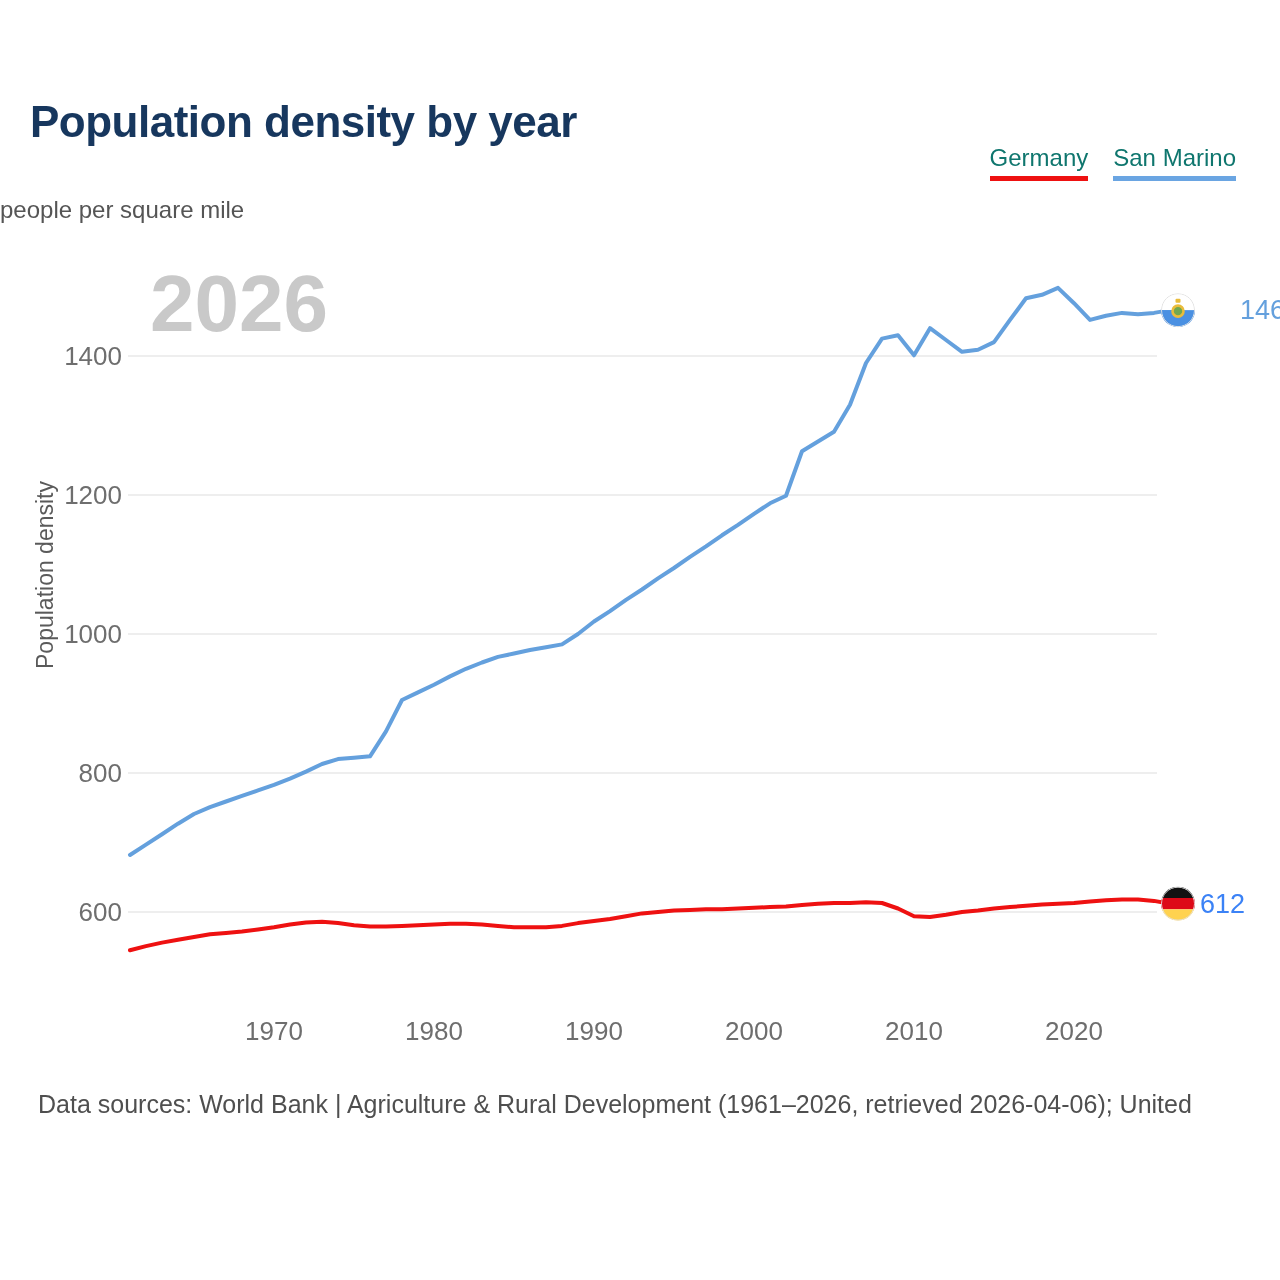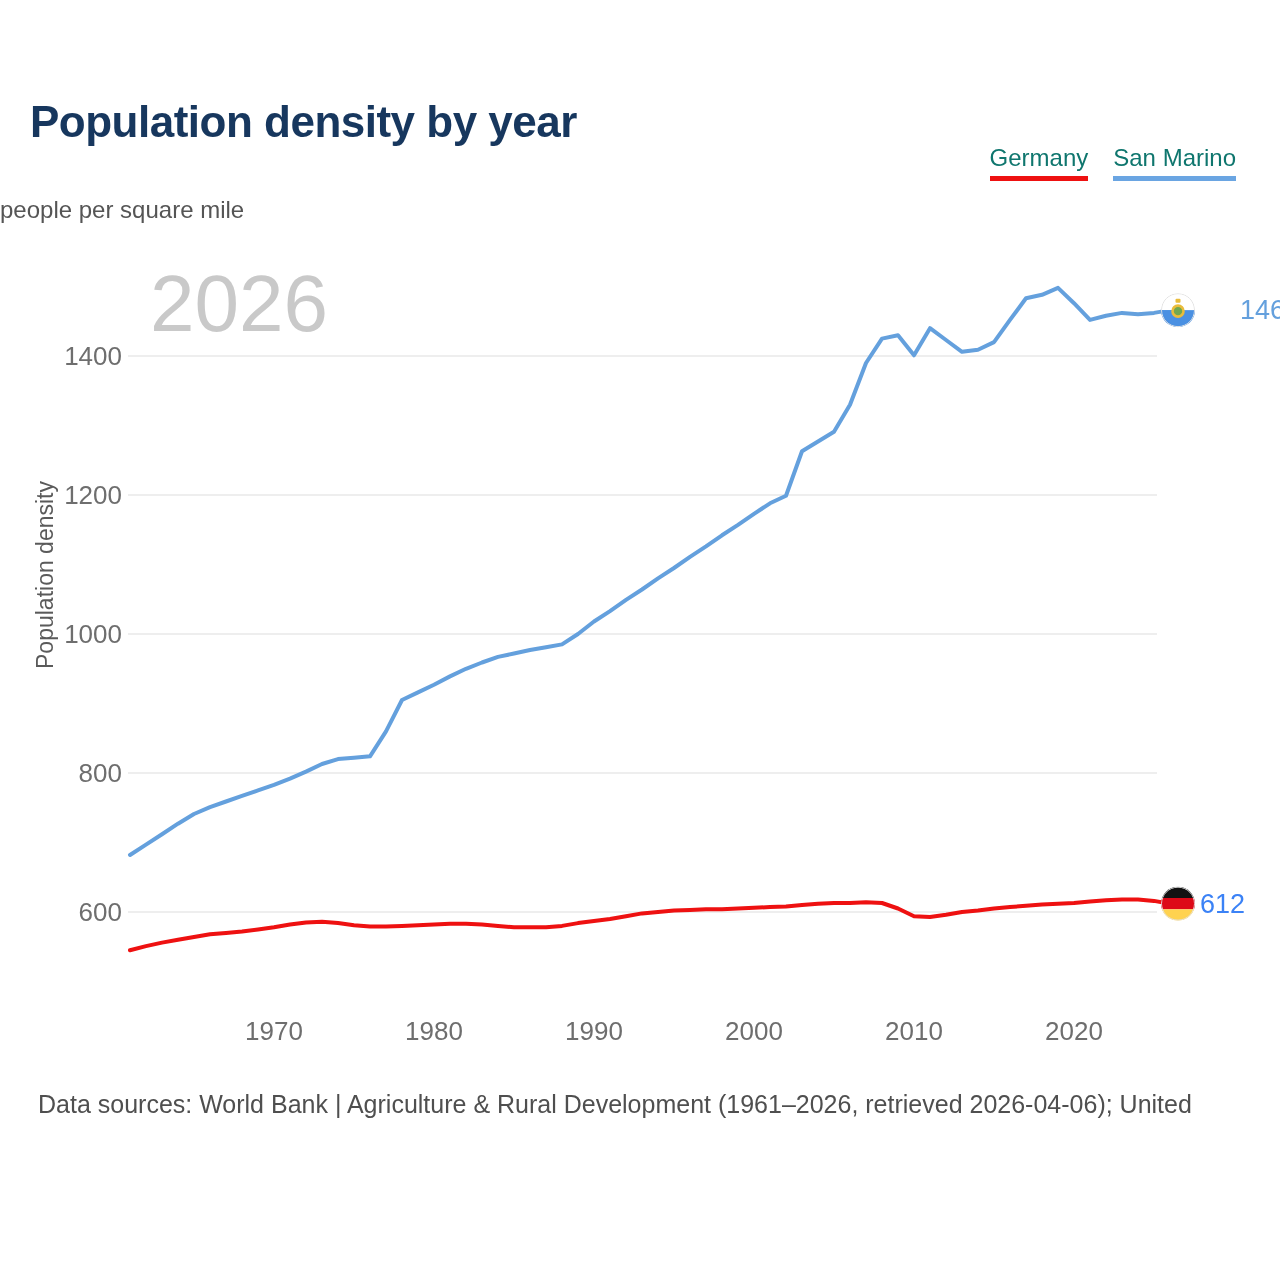--- a/index.html
+++ b/index.html
@@ -16,21 +16,21 @@
     position:absolute; top:144px; right:44px;
     display:flex; gap:25px; font-size:24px; color:#0f766e;justify-content:flex-end;
   }
   .legend-item { padding-bottom:4px; border-bottom:5px solid transparent; cursor:pointer; }
   .subtitle {
     position:absolute; top:196px; left:0; width:100%; text-align:left;
     font-size:24px; color:#555555;
   }
   .watermark {
     position:absolute; left:150px; top:260px;
-    font-size:80px; font-weight:normal; color:#c9c9c9; line-height:1.1;
+    font-size:80px; font-weight:bold; color:#c9c9c9; line-height:1.1;
   }
   .ylabel {
     position:absolute; left:45px; top:575px;
     transform:translate(-50%,-50%) rotate(-90deg);
     font-size:23px; color:#5a5a5a; white-space:nowrap;
   }
   svg.chart { position:absolute; left:0; top:0; }
   .endlabel {
     position:absolute; left:1200px; transform:translateY(-50%);
     font-size:27px; font-weight:normal;

